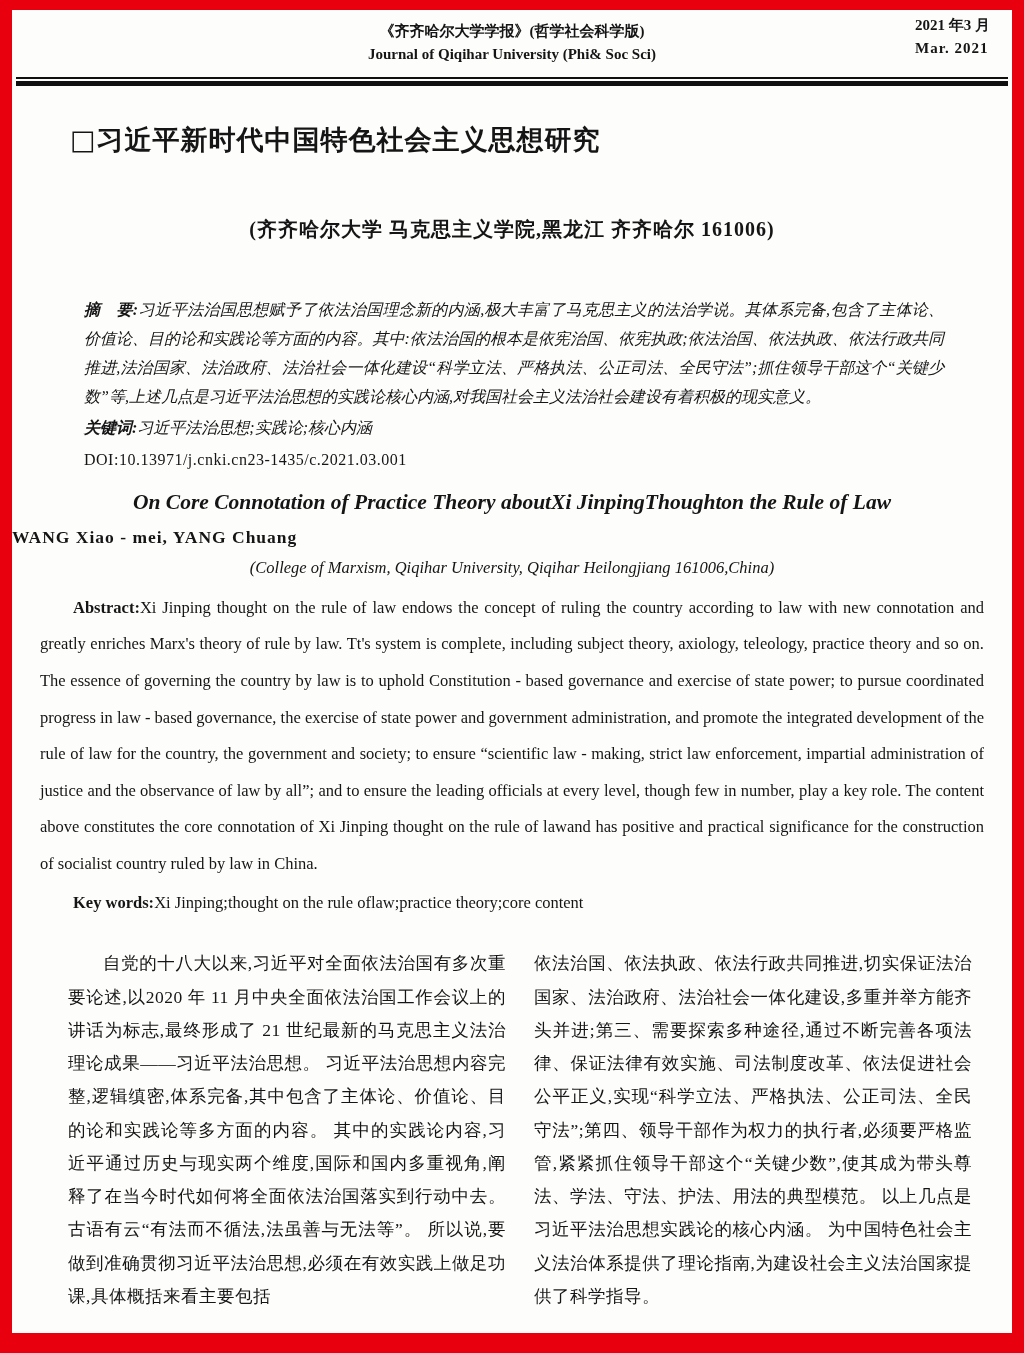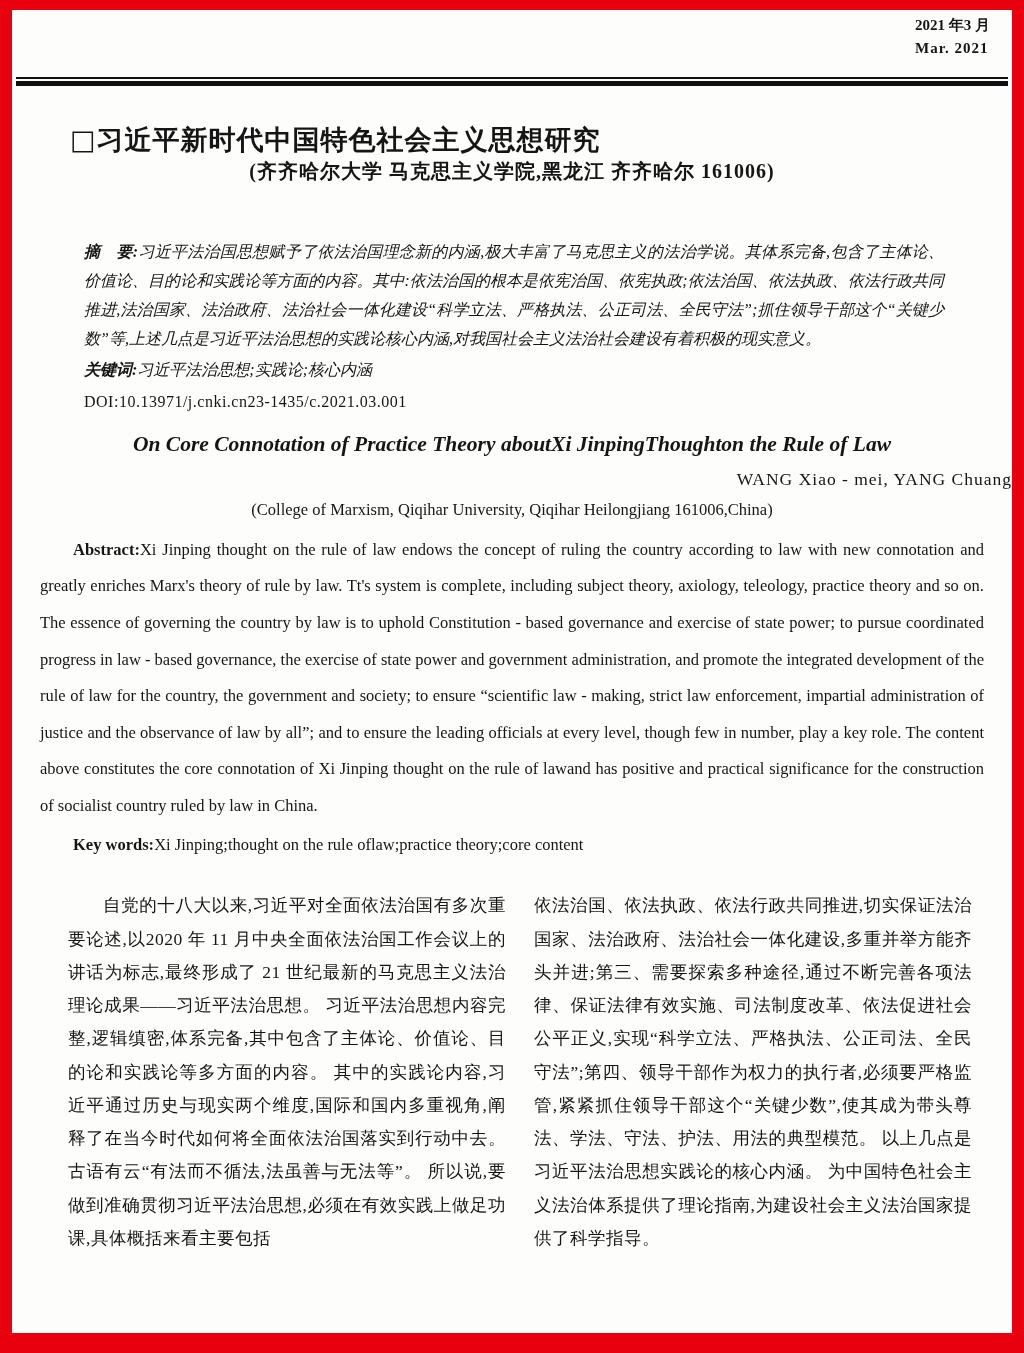--- a/index.html
+++ b/index.html
@@ -50,20 +50,21 @@
     font-size: 41px;
     letter-spacing: 4px;
   }
   .authors-zh {
     margin-top: 46px;
     text-align: center;
     font-size: 25px;
     letter-spacing: 2px;
   }
   .affiliation-zh {
+    margin-top: 58px;
     text-align: center;
     font-weight: bold;
     font-size: 20px;
     letter-spacing: 1px;
   }
 
   
   .abstract-zh {
     margin: 52px 68px 0 72px;
     font-size: 16px;
@@ -77,22 +78,22 @@
   .doi-line { font-style: normal; font-size: 16px; letter-spacing: 0.5px; }
 
   
   .title-en {
     margin: 16px 10px 0 10px;
     text-align: center;
     font-weight: bold;
     font-size: 21.5px;
     font-style: italic;
   }
-  .authors-en { margin-top: 12px; text-align: right; font-size: 17.5px; letter-spacing: 1px; }
-  .affiliation-en { margin-top: 10px; text-align: center; font-size: 16.5px; }
+  .authors-en { margin-top: 12px; text-align: left; font-size: 17.5px; letter-spacing: 1px; font-weight: bold; }
+  .affiliation-en { margin-top: 10px; text-align: center; font-size: 16.5px; font-style: italic; }
 
   
   .abstract-en {
     margin: 12px 28px 0 28px;
     font-size: 16.5px;
     line-height: 2.22;
     text-align: justify;
   }
   .abstract-en p { margin: 0; }
   .abstract-en .first { text-indent: 2em; }
@@ -113,20 +114,24 @@
   }
   .col p { margin: 0; }
   .col .indent { text-indent: 2em; }
 </style>
 </head>
 <body>
 
 <div class="page">
 
   <header class="header">
+    <div class="header-center">
+      <div>《齐齐哈尔大学学报》(哲学社会科学版)</div>
+      <div>Journal of Qiqihar University (Phi&amp; Soc Sci)</div>
+    </div>
     <div class="header-date">
       <div class="zh">2021 年3 月</div>
       <div class="en">Mar.  2021</div>
     </div>
   </header>
 
   <div class="rule"></div>
 
   <div class="section-marker">□习近平新时代中国特色社会主义思想研究</div>
 

